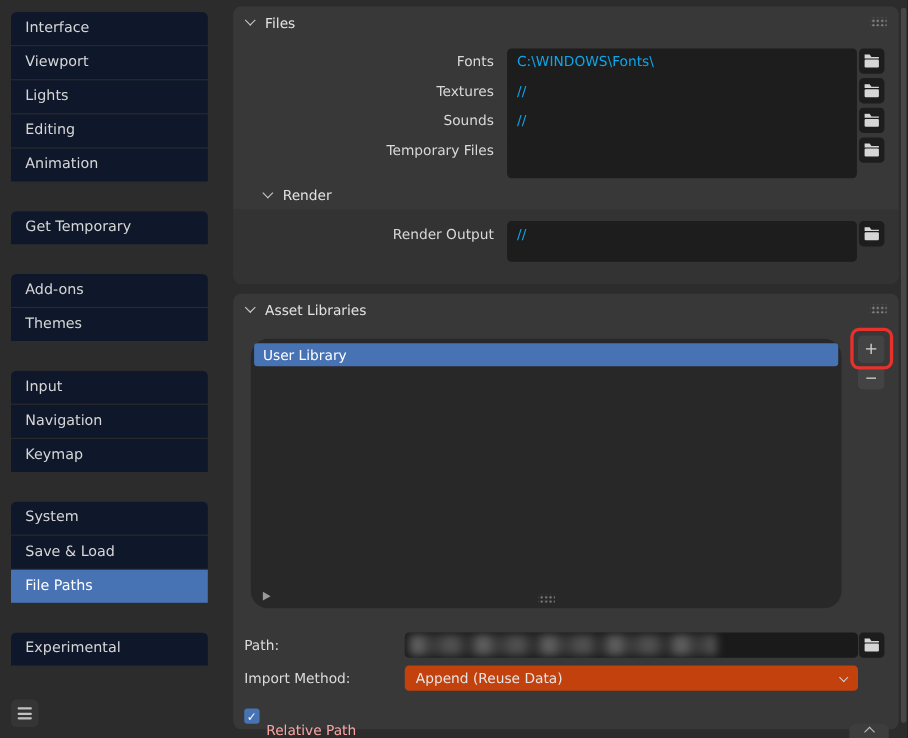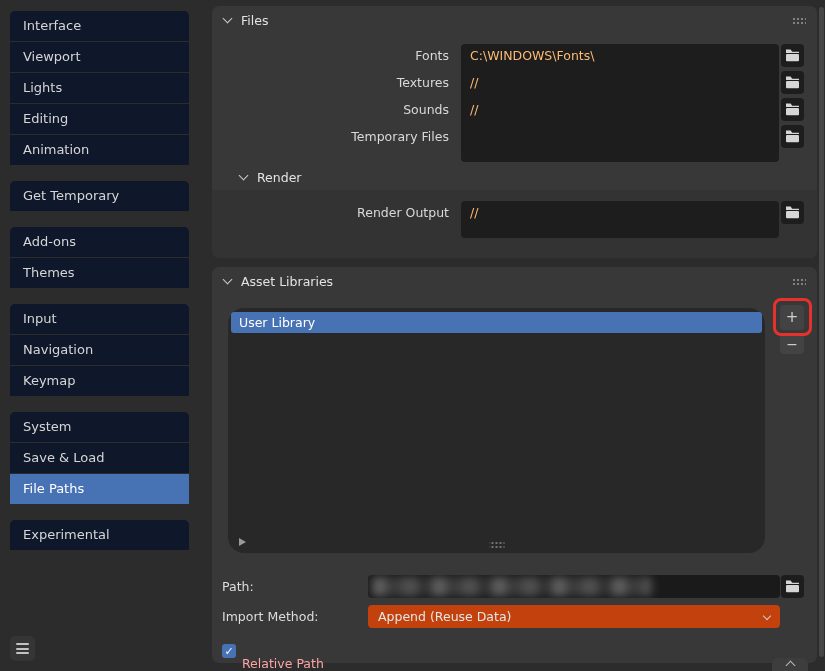--- a/index.html
+++ b/index.html
@@ -12,21 +12,21 @@
     -webkit-font-smoothing:antialiased;
   }
   
   .sidebar { position:absolute; left:10px; top:11px; width:179px; }
   .sb-group { border-radius:5px; overflow:hidden; margin-bottom:11px; }
   .sb-item {
     height:30px; line-height:30px; padding-left:13px;
     background:#0f172a; color:#d6d6d6; font-size:13px;
     margin-bottom:1px; cursor:default;
   }
-  .sb-item:last-child { margin-bottom:5px; }
+  .sb-item:last-child { margin-bottom:16px; }
   .sb-item.active { background:#4772b3; color:#ffffff; }
   
   .panel { position:absolute; left:212px; width:605px; background:#383838; border-radius:7px; }
   #panel-data   { top:6px;   height:252px; }
   #panel-assets { top:267px; height:396px; }
   .panel-header {
     position:absolute; left:0; top:0; right:0; height:28px;
     display:flex; align-items:center; padding:0 11px; color:#e3e3e3;
   }
   .chev-down {
@@ -39,21 +39,21 @@
     background-size:4px 4px; background-position:1px 1px;
   }
   
   .fieldrow { position:absolute; height:23px; left:0; right:0; }
   .frow-label {
     position:absolute; left:0; width:237px; text-align:right;
     line-height:23px; color:#d9d9d9;
   }
   .frow-field {
     position:absolute; left:249px; width:318px; height:37px;
-    background:#1d1d1d; border-radius:4px; color:#fdba74;
+    background:#1d1d1d; border-radius:4px; color:#0ea5e9;
     line-height:23px; padding-left:9px; white-space:nowrap; overflow:hidden;
   }
   .folder-btn {
     position:absolute; left:569px; width:23px; height:23px;
     background:#1d1d1d; border-radius:4px;
     display:flex; align-items:center; justify-content:center;
   }
   .subpanel-header {
     position:absolute; left:0; right:0; top:158px; height:26px;
     display:flex; align-items:center; padding-left:27px; color:#e3e3e3;

